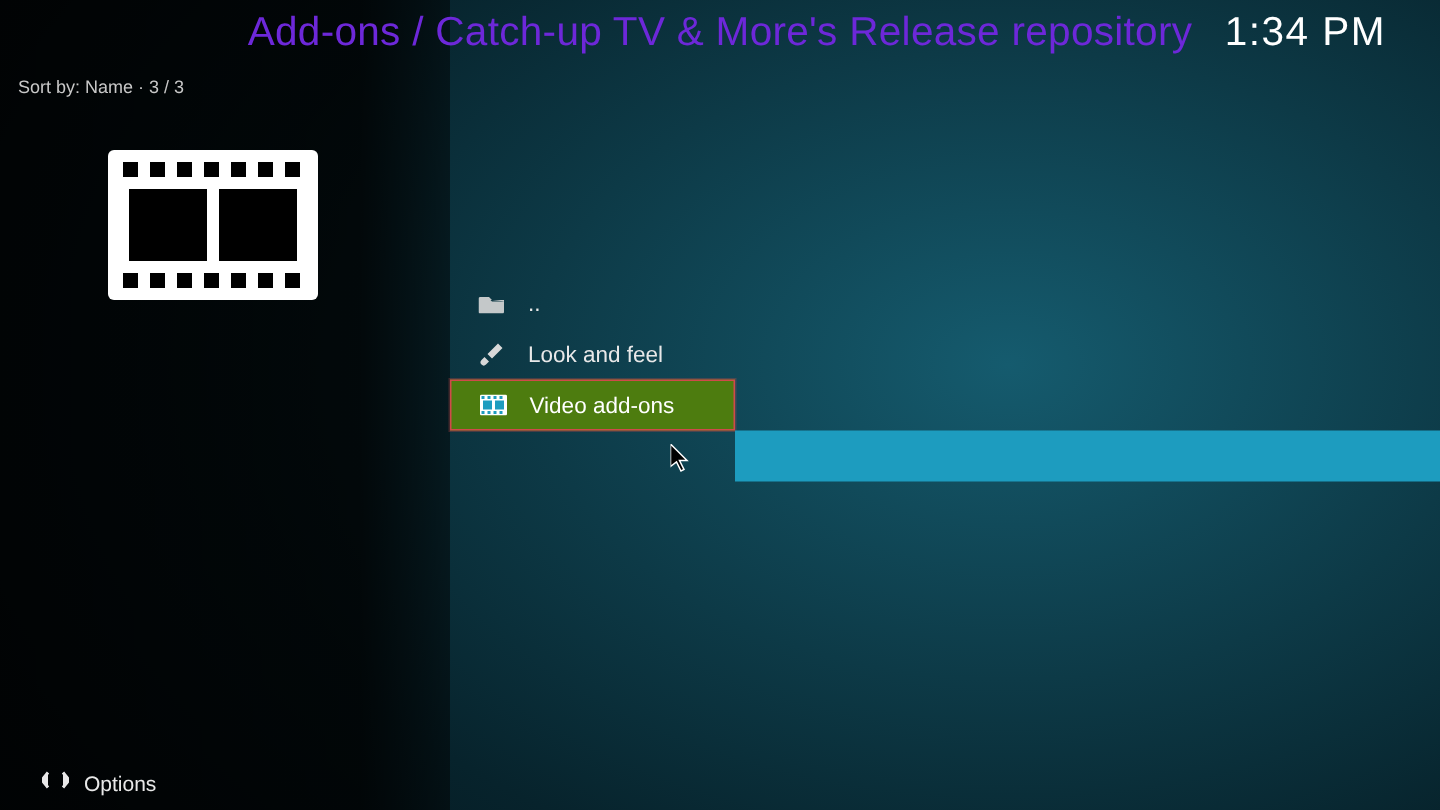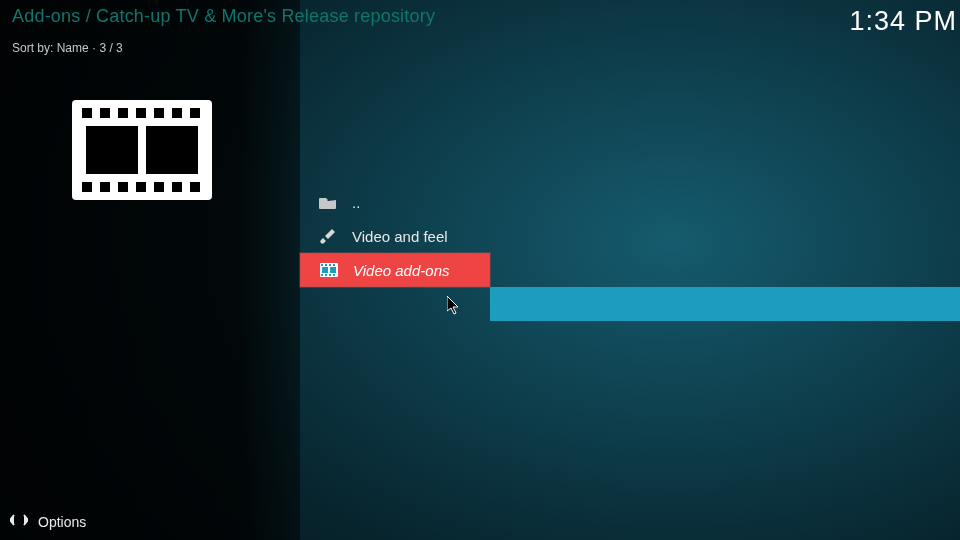--- a/index.html
+++ b/index.html
@@ -9,34 +9,35 @@
       color: #e8e8e8;
       position: relative;
     }
     .header {
       position: absolute;
       top: 6px;
       left: 12px;
       right: 12px;
     }
     .breadcrumb {
-      font-size: 18px;
+      font-size: 27px;
       font-weight: 400;
-      color: #0f766e;
+      color: #6d28d9;
       letter-spacing: 0.2px;
+      text-align: center;
     }
     .sort-line {
       font-size: 12px;
       color: #c8c8c8;
       margin-top: 14px;
     }
     .clock {
       position: absolute;
       top: 6px;
-      right: 3px;
+      right: 36px;
       font-size: 27px;
       font-weight: 300;
       color: #ffffff;
       letter-spacing: 1px;
     }
     .sidebar {
       position: absolute;
       left: 0;
       top: 0;
       bottom: 0;
@@ -68,32 +69,31 @@
       align-items: center;
       justify-content: center;
       margin-right: 14px;
       color: #d8d8d8;
     }
     .list-row .row-label {
       font-size: 15px;
       color: #e8e8e8;
     }
     .list-row.selected {
-      background: #ef4444;
-      font-style: italic;
+      background: #4d7c0f;
     }
     .list-row.selected .row-label,
     .list-row.selected .row-icon { color: #ffffff; }
     .list-row.highlight-box {
       border: 1px solid #d04a4a;
       box-shadow: 0 0 0 1px rgba(208,74,74,0.3);
     }
     .footer {
       position: absolute;
-      left: 10px;
+      left: 28px;
       bottom: 10px;
       display: flex;
       align-items: center;
       gap: 10px;
       font-size: 14px;
       color: #e8e8e8;
     }
     .cursor {
       position: absolute;
       left: 447px;
@@ -150,21 +150,21 @@
     <span class="row-label">..</span>
   </div>
 
 
   <div class="list-row">
     <span class="row-icon">
       <svg width="18" height="16" viewBox="0 0 18 16">
           <path fill="currentColor" d="M13 1 l3 3 -7 7 -3 -3 z M4 10 l3 3 -2 2 a2 2 0 0 1 -3 -3 z"></path>
         </svg>
     </span>
-    <span class="row-label">Video and feel</span>
+    <span class="row-label">Look and feel</span>
   </div>
 
   <div class="list-row selected highlight-box" style="width:190px;">
     <span class="row-icon">
       <svg width="18" height="14" viewBox="0 0 18 14">
         <rect x="0" y="0" width="18" height="14" rx="1" fill="currentColor"></rect>
         <rect x="1" y="1" width="2" height="2" fill="#1d9cbf"></rect>
           <rect x="5" y="1" width="2" height="2" fill="#1d9cbf"></rect>
           <rect x="9" y="1" width="2" height="2" fill="#1d9cbf"></rect>
           <rect x="13" y="1" width="2" height="2" fill="#1d9cbf"></rect>

